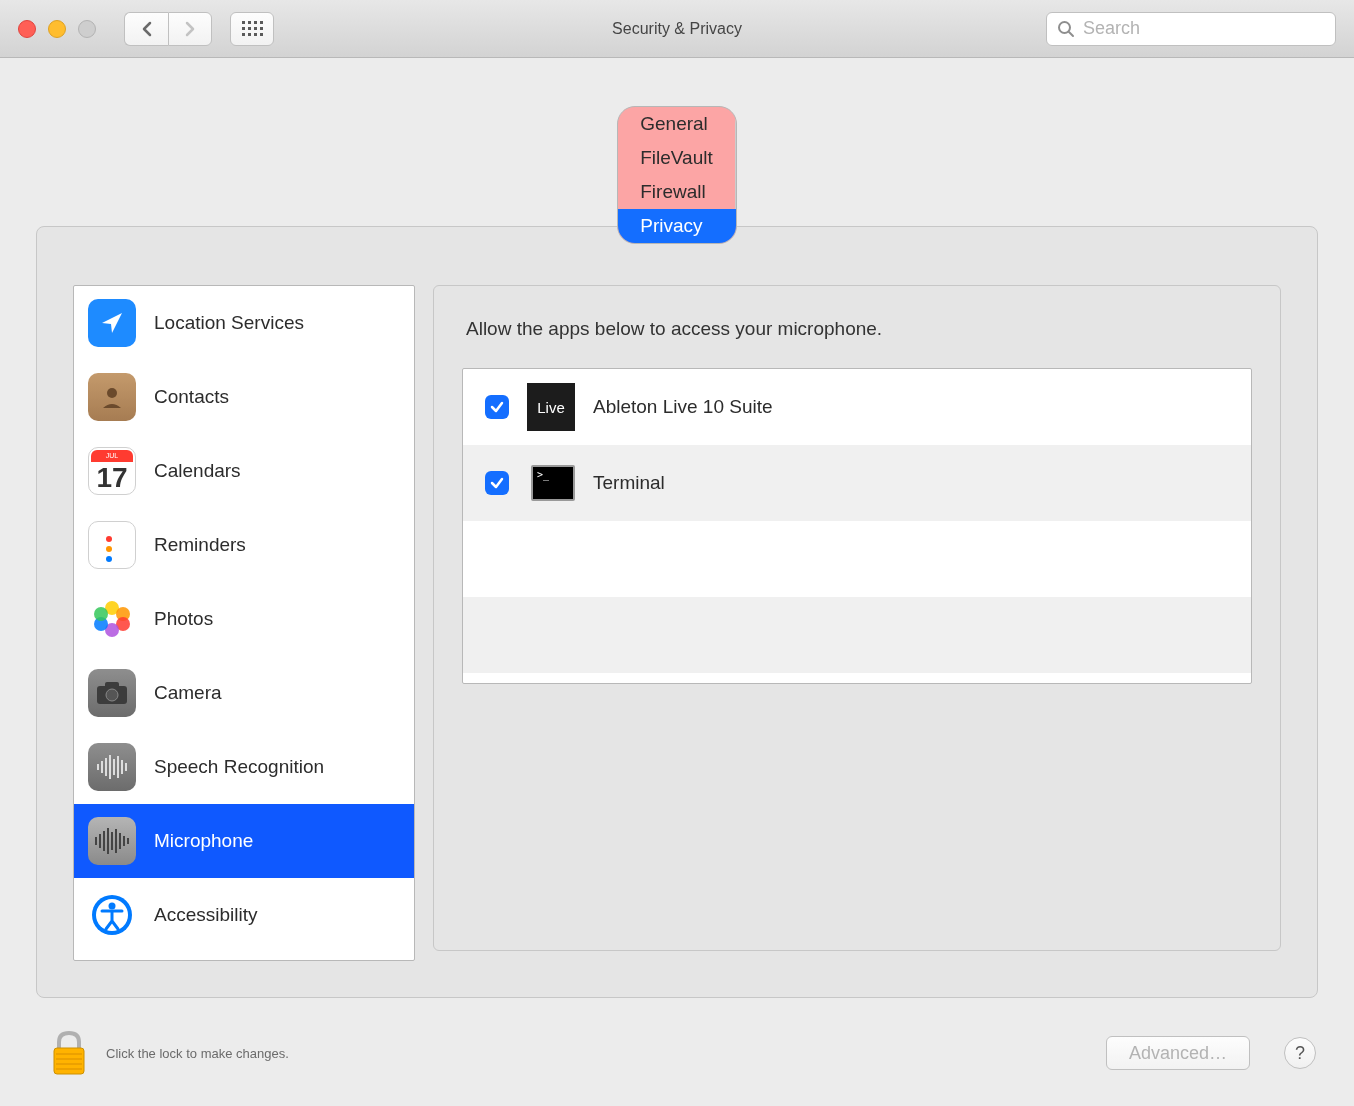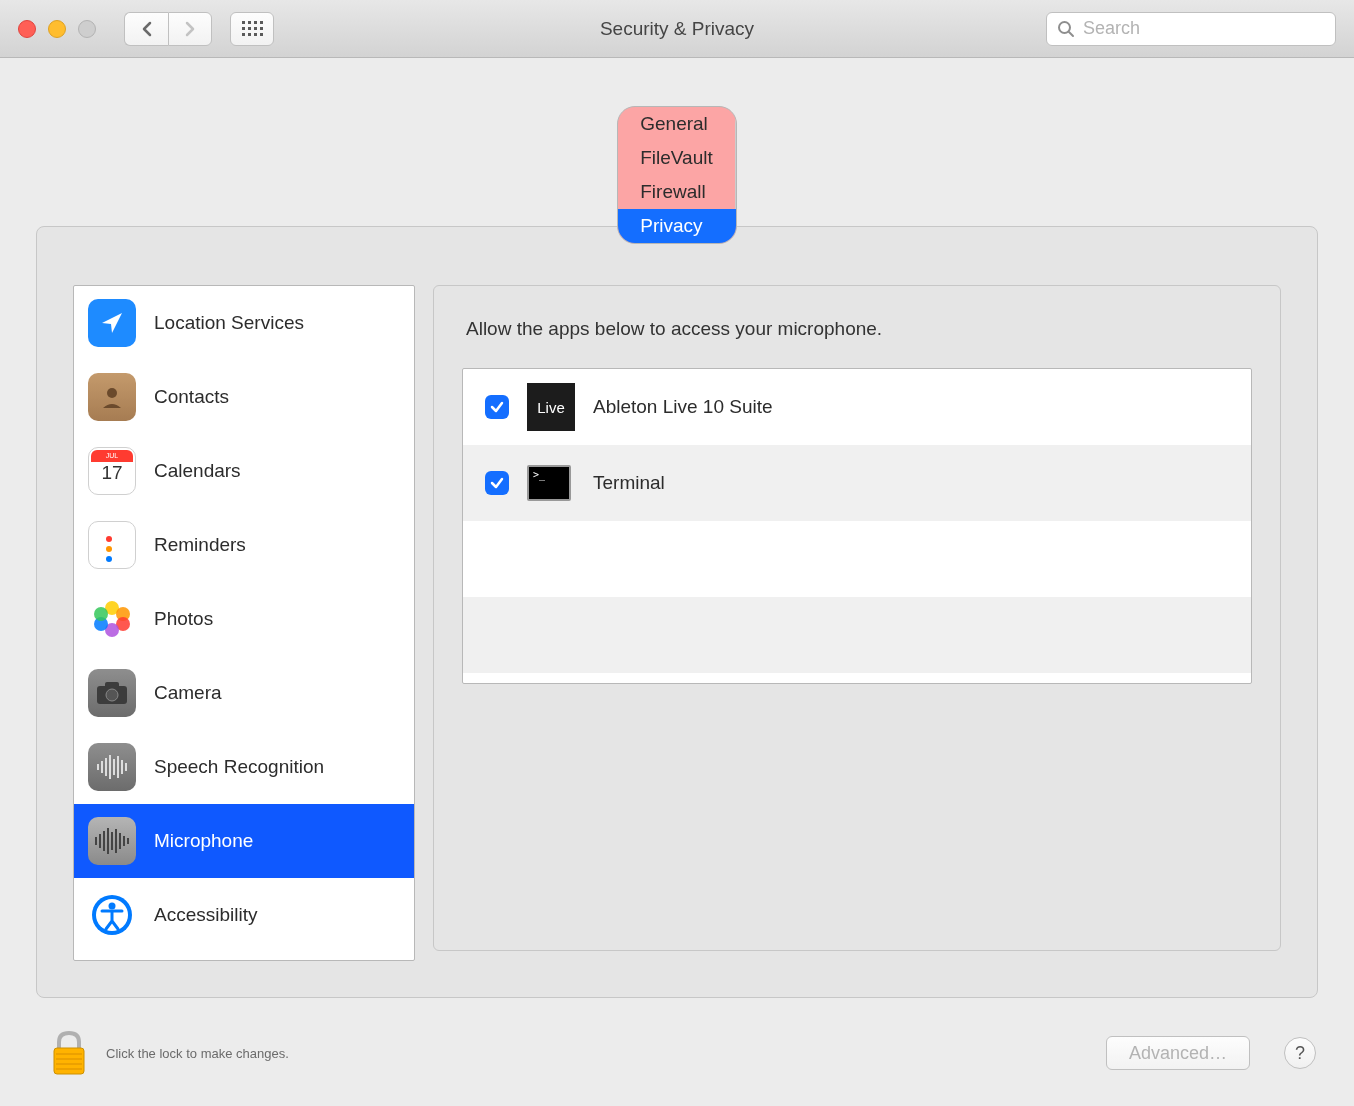--- a/index.html
+++ b/index.html
@@ -41,21 +41,21 @@
   border: 1px solid #c0c0c0;
   border-radius: 6px;
   margin-left: 18px;
   display: flex; align-items: center; justify-content: center;
   color: #5a5a5a;
 }
 .grid-dots { display: grid; grid-template-columns: repeat(4, 3px); grid-template-rows: repeat(3, 3px); gap: 3px; }
 .grid-dots span { background: #5a5a5a; width: 3px; height: 3px; }
 .titlebar-title {
   position: absolute; left: 50%; transform: translateX(-50%);
-  font-size: 19px; font-weight: 500; color: #454545;
+  font-size: 16px; font-weight: 500; color: #454545;
 }
 .search-box {
   margin-left: auto; width: 290px; height: 34px;
   background: #fff; border: 1px solid #c0c0c0; border-radius: 6px;
   display: flex; align-items: center; padding: 0 10px; gap: 8px;
 }
 .search-box svg { flex-shrink: 0; }
 .search-box input {
   border: none; outline: none; font-size: 18px; width: 100%;
   color: #ec4899;
@@ -129,21 +129,21 @@
 .app-row {
   display: flex; align-items: center; height: 76px; padding: 0 22px; gap: 18px;
 }
 .app-row:nth-child(even) { background: #f0f0f0; }
 .app-row.blank { background: #fff; }
 .app-row.blank.alt { background: #f0f0f0; }
 .app-chk {
   width: 24px; height: 24px; border-radius: 6px; background: #146eff;
   display:flex; align-items:center; justify-content:center; flex-shrink:0;
 }
-.app-icon { width: 48px; height: 48px; display:flex; align-items:center; justify-content:flex-start; flex-shrink:0; }
+.app-icon { width: 48px; height: 48px; display:flex; align-items:center; justify-content:flex-end; flex-shrink:0; }
 .app-name { font-size: 19px; color: #2c2c2c; }
 
 .footer {
   display: flex; align-items: center; padding: 30px 38px 0 48px; gap: 16px;
 }
 .lock-icon { width: 42px; height: 50px; flex-shrink:0; }
 .footer-text { font-size: 13px; color: #6b6b6b; }
 .footer-spacer { flex: 1; }
 .advanced-btn {
   height: 34px; padding: 0 22px; border-radius: 6px;
@@ -152,21 +152,21 @@
 }
 .help-btn {
   width: 32px; height: 32px; border-radius: 50%;
   background: linear-gradient(to bottom,#fdfdfd,#f0f0f0); border:1px solid #c0c0c0;
   margin-left: 18px; font-size: 18px; color: #555;
   display:flex; align-items:center; justify-content:center;
 }
 
 
 .cal-top{position:absolute;top:2px;left:2px;right:2px;height:12px;background:#ff3b30;border-radius:6px 6px 0 0;font-size:7px;color:#fff;text-align:center;line-height:12px}
-.cal-num{position:absolute;top:14px;left:0;right:0;text-align:center;font-size:19px;color:#333;font-weight:400}
+.cal-num{position:absolute;top:14px;left:0;right:0;text-align:center;font-size:28px;color:#333;font-weight:700}
 .rem-lines div{height:2px;background:#ddd;margin:8px 6px 0 14px;position:relative}
 .rem-lines div::before{content:'';position:absolute;left:-10px;top:-2px;width:6px;height:6px;border-radius:50%}
 .rem-lines div:nth-child(1)::before{background:#ff3b30}
 .rem-lines div:nth-child(2)::before{background:#ff9500}
 .rem-lines div:nth-child(3)::before{background:#007aff}
 .photos-flower{position:relative;width:36px;height:36px}
 .photos-flower span{position:absolute;width:14px;height:14px;border-radius:50%;opacity:.85}
 .sound-bars{display:flex;gap:2px;align-items:center;height:26px}
 .sound-bars span{width:2px;background:#444}
 .live-box{background:#1c1c1c;color:#fff;width:48px;height:48px;display:flex;align-items:center;justify-content:center;font-size:15px;font-weight:400}

